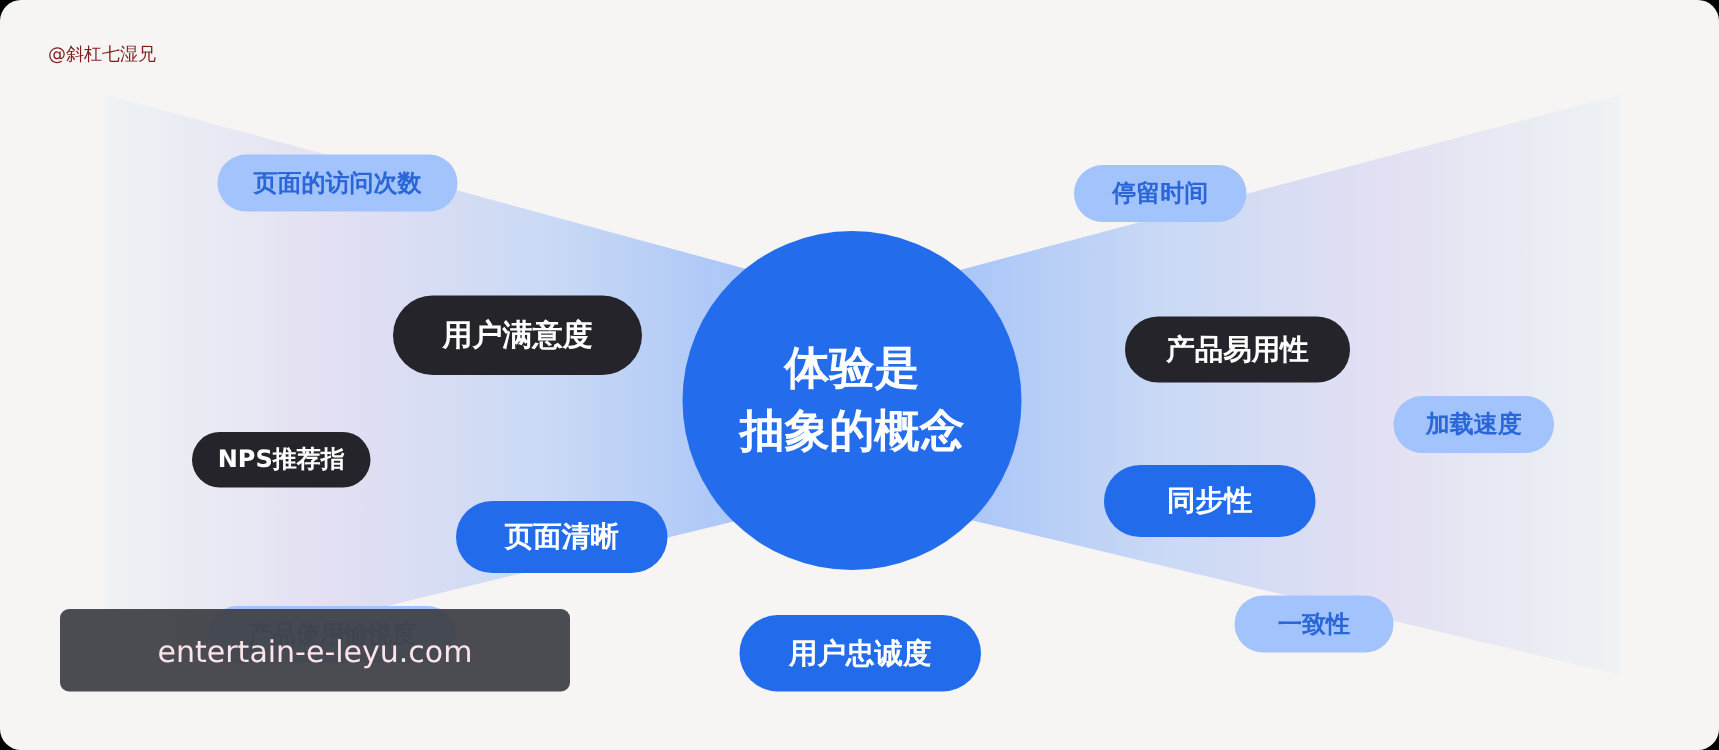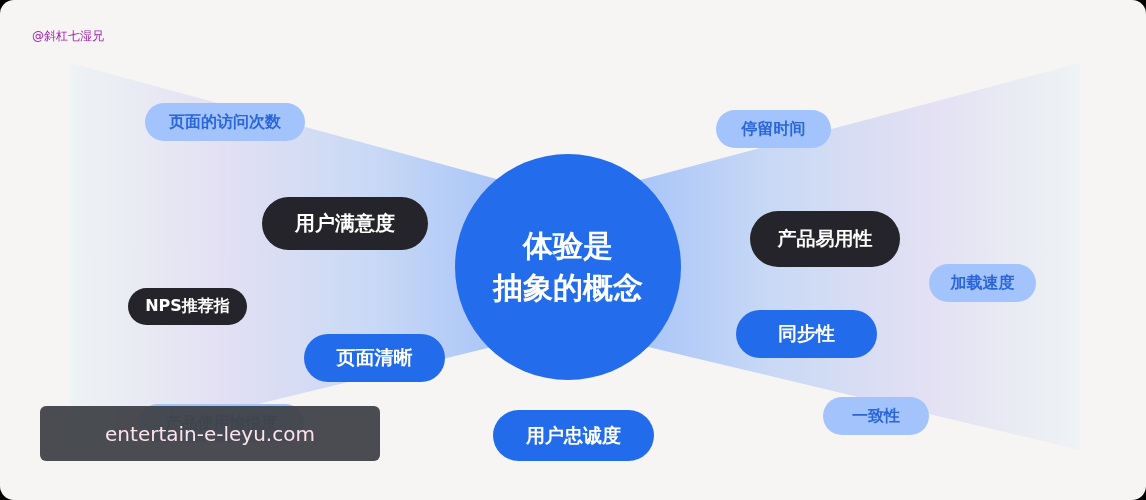--- a/index.html
+++ b/index.html
@@ -1,20 +1,20 @@
 <!DOCTYPE html>
 <html><head>
 <meta charset="utf-8">
 <style>
   html, body { margin: 0; padding: 0; background: #000; }
   body { width: 1146px; height: 500px; position: relative; overflow: hidden;
          font-family: "DejaVu Sans", "Liberation Sans", sans-serif; }
   .card { position: absolute; left: 0; top: 0; width: 1146px; height: 500px;
           background: #f6f5f4; border-radius: 14px; overflow: hidden; }
-  .credit { position: absolute; left: 32px; top: 28px; font-size: 12px; color: #a21caf; }
+  .credit { position: absolute; left: 32px; top: 28px; font-size: 12px; color: #7f1d1d; }
   svg.fan { position: absolute; left: 0; top: 0; }
   .pill { position: absolute; display: flex; align-items: center; justify-content: center;
           border-radius: 999px; font-weight: bold; white-space: nowrap; box-sizing: border-box; }
   .pill.blue { background: #226cec; color: #fff; }
   .pill.dark { background: #25242a; color: #fff; }
   .pill.light { background: #a2c3fb; color: #2a66d8; }
   .center { position: absolute; left: 455px; top: 154px; width: 226px; height: 226px;
             border-radius: 50%; background: #236cec; color: #fff; display: flex;
             flex-direction: column; align-items: center; justify-content: center;
             font-weight: bold; font-size: 30px; line-height: 42px; }
@@ -49,21 +49,21 @@
   <div class="credit">@斜杠七湿兄</div>
 
   <div class="center">
     <span>体验是</span>
     <span>抽象的概念</span>
   </div>
 
   <div class="pill light" style="left:145px;top:103px;width:160px;height:38px;font-size:16px;">页面的访问次数</div>
   <div class="pill light" style="left:716px;top:110px;width:115px;height:38px;font-size:16px;">停留时间</div>
   <div class="pill dark" style="left:262px;top:197px;width:166px;height:53px;font-size:20px;">用户满意度</div>
-  <div class="pill dark" style="left:750px;top:211px;width:150px;height:56px;font-size:19px;">产品易用性</div>
+  <div class="pill dark" style="left:750px;top:211px;width:150px;height:44px;font-size:19px;">产品易用性</div>
   <div class="pill light" style="left:929px;top:264px;width:107px;height:38px;font-size:16px;">加载速度</div>
   <div class="pill dark" style="left:128px;top:288px;width:119px;height:37px;font-size:16px;text-align:center;">NPS推荐指</div>
   <div class="pill blue" style="left:736px;top:310px;width:141px;height:48px;font-size:19px;">同步性</div>
   <div class="pill blue" style="left:304px;top:334px;width:141px;height:48px;font-size:19px;">页面清晰</div>
   <div class="pill light" style="left:139px;top:404px;width:165px;height:38px;font-size:16px;">产品使用愉悦度</div>
   <div class="pill blue" style="left:493px;top:410px;width:161px;height:51px;font-size:19px;">用户忠诚度</div>
   <div class="pill light" style="left:823px;top:397px;width:106px;height:38px;font-size:16px;">一致性</div>
 
   <div class="watermark">entertain-e-leyu.com</div>
 </div>

